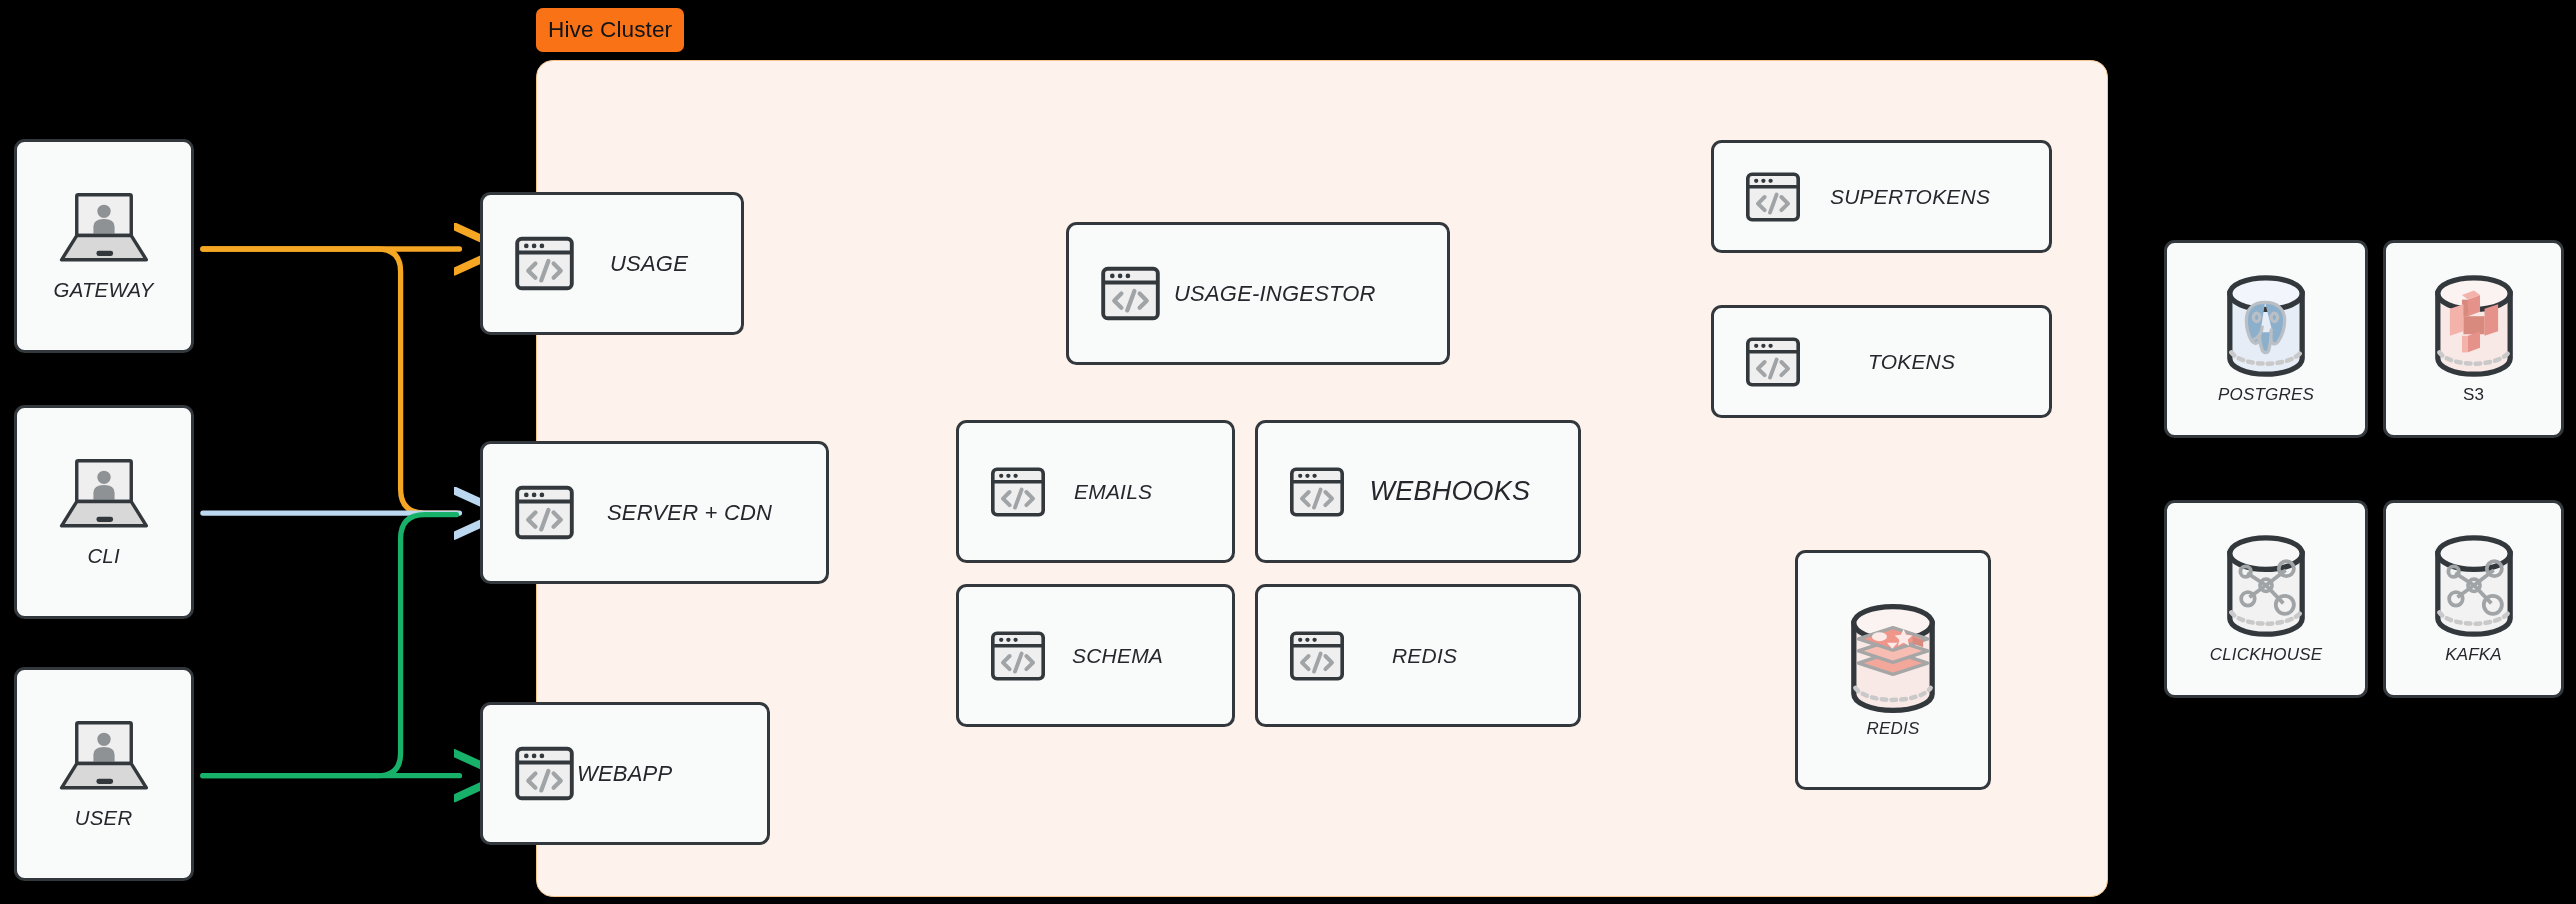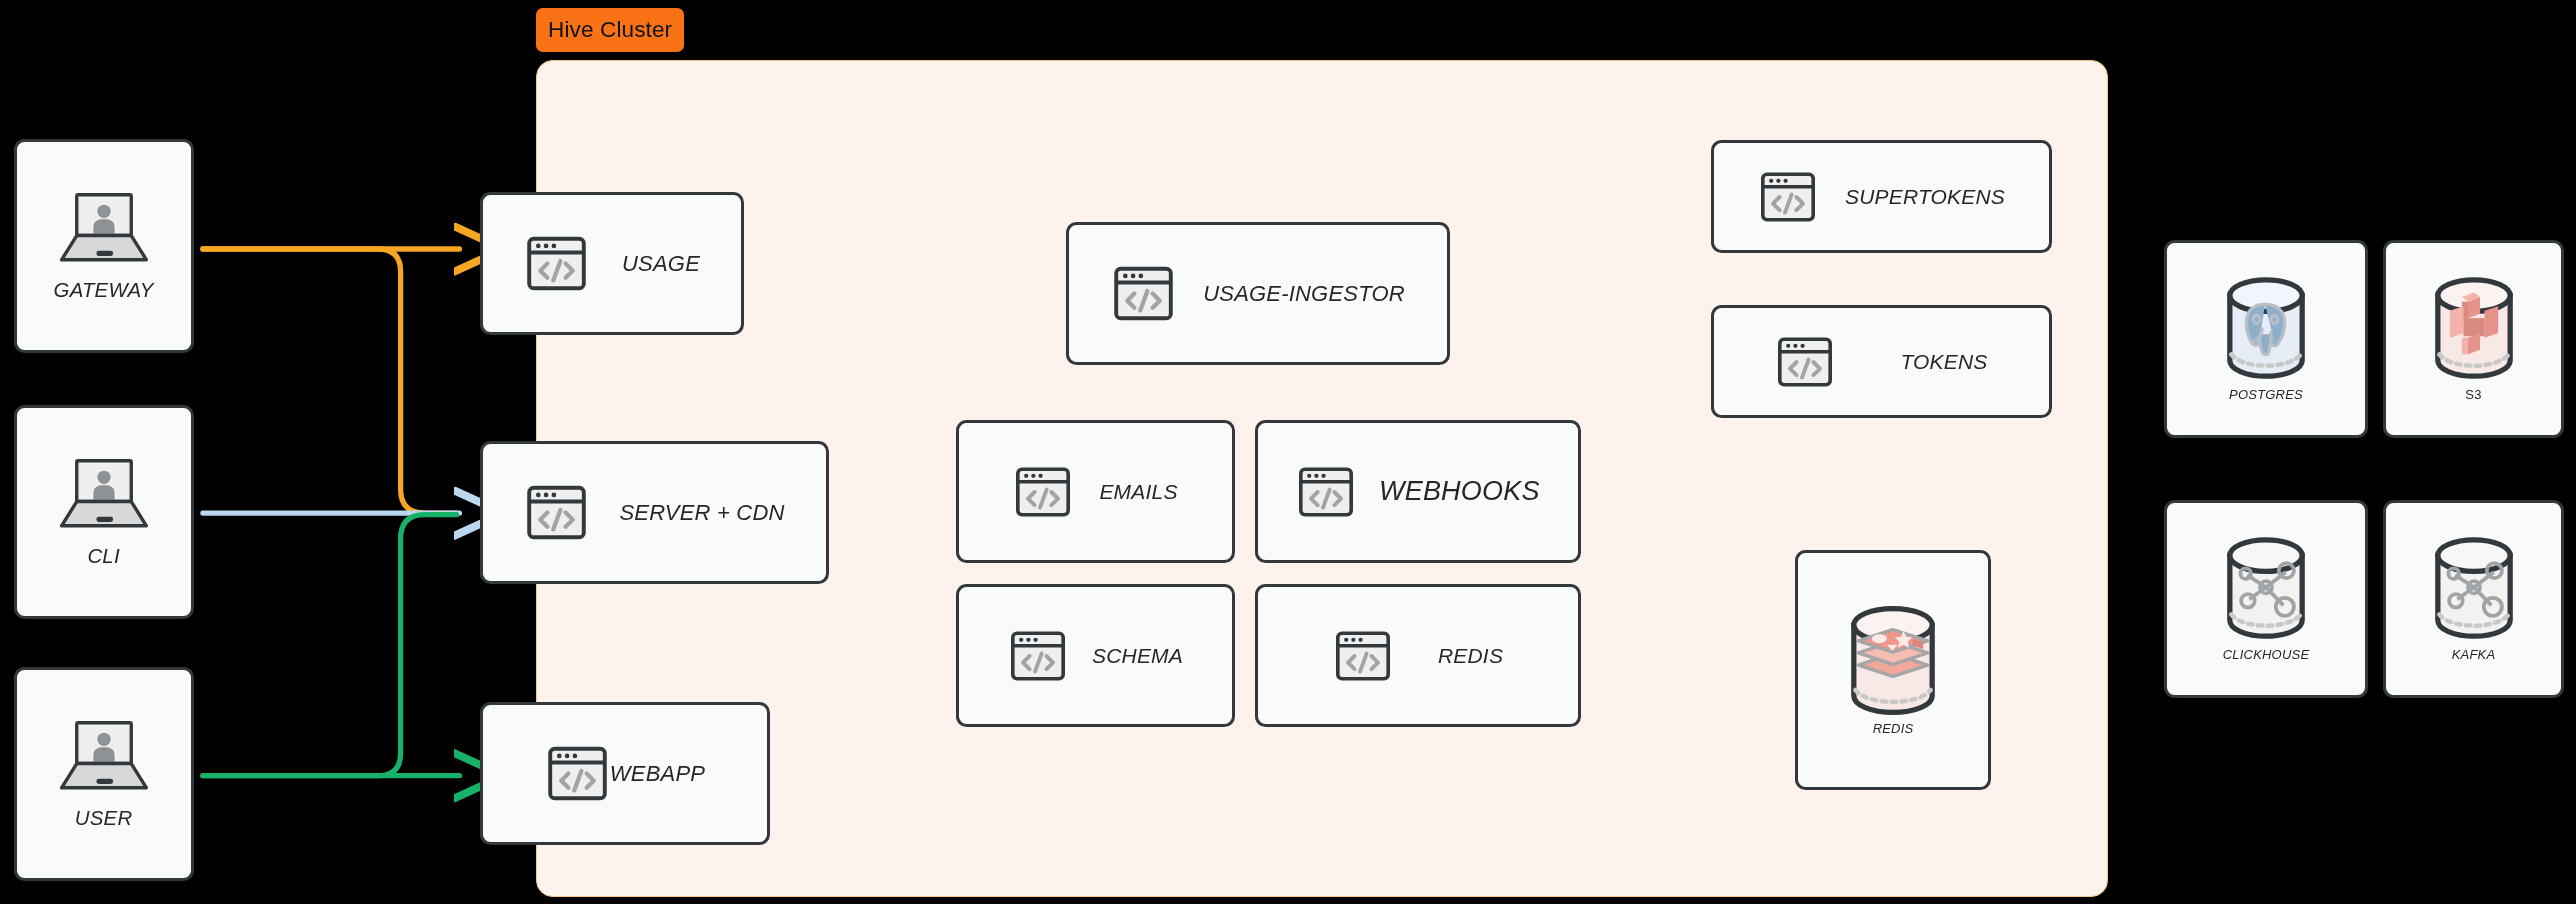--- a/index.html
+++ b/index.html
@@ -41,36 +41,36 @@
     position:absolute;
     background:#F9FAFA;
     border:3.8px solid #33383D;
     border-radius:10.6px;
     box-sizing:border-box;
     z-index:4;
     display:flex;
     align-items:center;
   }
   
-  .node.svc{justify-content:center;}
+  .node.svc{justify-content:flex-start;padding-left:29px;}
   .node.svc .inner{display:flex;align-items:center;gap:0;}
   .node .label{
     font-style:italic;
     color:#24282C;
     white-space:nowrap;
     letter-spacing:0.2px;
   }
 
   
   .node.client{flex-direction:column;justify-content:center;}
   .node.client .label{margin-top:10.6px;font-size:20.4px;}
 
   
   .node.store{flex-direction:column;justify-content:center;}
-  .node.store .label{margin-top:4px;font-size:13px;}
+  .node.store .label{margin-top:4px;font-size:17px;}
   .node.store .label.upright{font-style:normal;}
 
   svg.glyph{display:block;}
 </style>
 </head>
 <body>
 
 <div id="stage">
 
   <div class="cluster-panel" style="left:536px;top:60px;width:1570px;height:835px;"></div>
@@ -199,21 +199,21 @@
       <span>
         <svg class="glyph" width="65" height="65" viewBox="0 0 100 100">
           <rect x="8" y="12" width="84" height="76" rx="7" fill="#EFEFEF" stroke="#33383D" stroke-width="6"></rect>
           <path d="M8 33 H92" stroke="#33383D" stroke-width="6"></path>
           <circle cx="22" cy="23" r="3.6" fill="#33383D"></circle>
           <circle cx="34" cy="23" r="3.6" fill="#33383D"></circle>
           <circle cx="46" cy="23" r="3.6" fill="#33383D"></circle>
           <path d="M36 50 L25 61 L36 72 M64 50 L75 61 L64 72 M56 46 L45 76" fill="none" stroke="#A0A4A6" stroke-width="6.5" stroke-linecap="round" stroke-linejoin="round"></path>
         </svg>
       </span>
-      <span class="label" style="font-size:22px;margin-left:27px;">USAGE-INGESTOR</span>
+      <span class="label" style="font-size:22px;margin-left:11px;">USAGE-INGESTOR</span>
     </span>
   </div>
 
   <div class="node svc" style="left:956px;top:420px;width:279px;height:143px;">
     <span class="inner">
       <span>
         <svg class="glyph" width="60" height="60" viewBox="0 0 100 100">
           <rect x="8" y="12" width="84" height="76" rx="7" fill="#EFEFEF" stroke="#33383D" stroke-width="6"></rect>
           <path d="M8 33 H92" stroke="#33383D" stroke-width="6"></path>
           <circle cx="22" cy="23" r="3.6" fill="#33383D"></circle>

